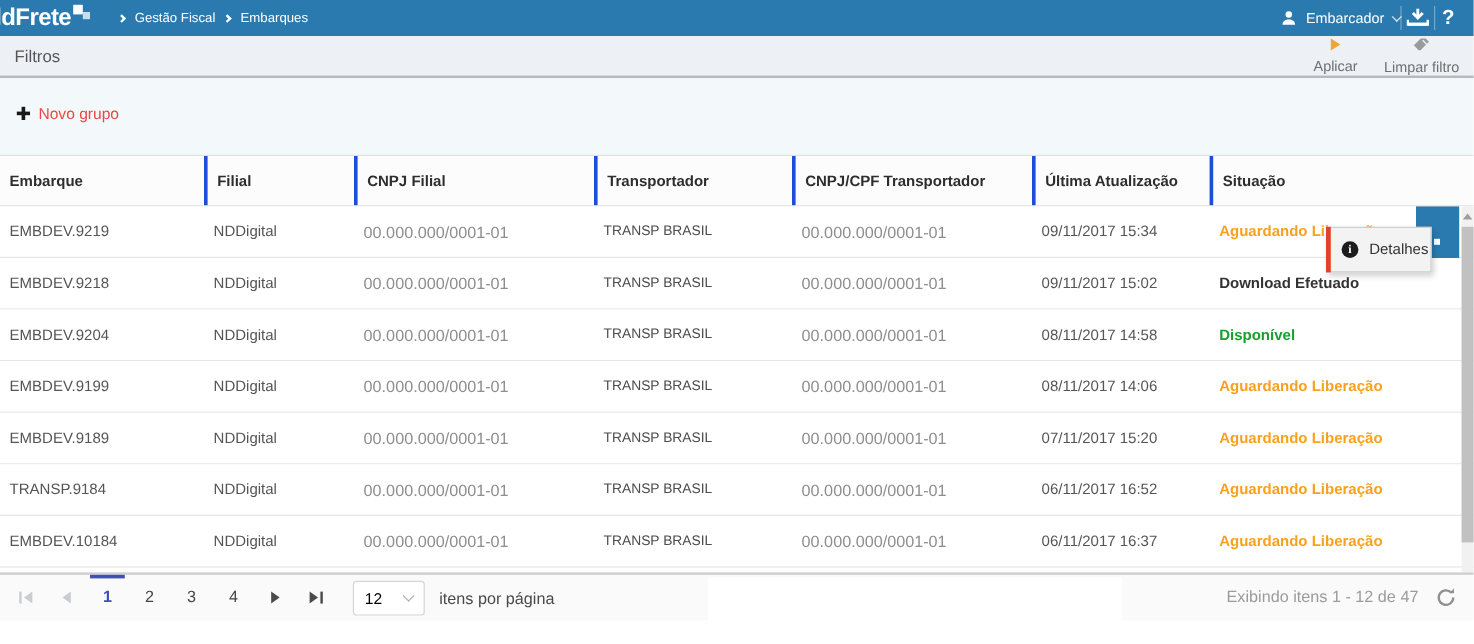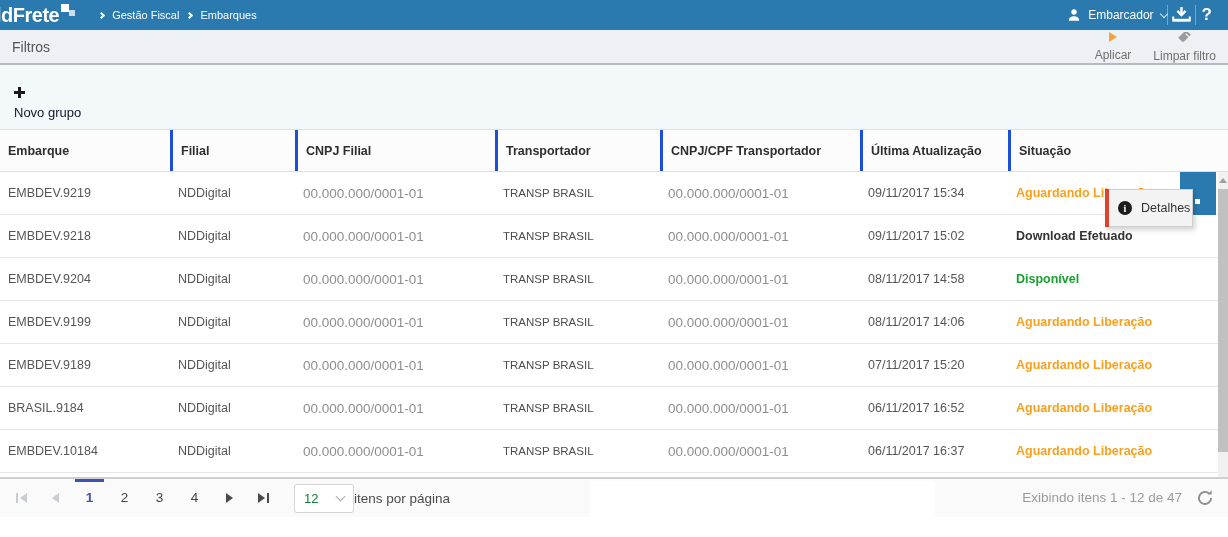--- a/index.html
+++ b/index.html
@@ -29,22 +29,22 @@
   .filterbar { position:absolute; left:0; top:30px; width:1228px; height:35px; background:#edf1f5;
                border-bottom:2px solid #b7babd; display:flex; align-items:center; padding:0 12px; }
   .filter-title { font-size:14px; color:#555; }
   .filter-actions { margin-left:auto; display:flex; align-items:center; gap:22px; font-size:12px; color:#6f6f6f; }
   .filter-actions > div { display:flex; align-items:center; gap:6px; cursor:pointer;flex-direction:column; }
   .play { width:0; height:0; border-top:5px solid transparent; border-bottom:5px solid transparent;
           border-left:8px solid #f2a43c; }
 
   
   .groupbar { position:absolute; left:0; top:65px; width:1228px; height:64px; background:#f3f8fb; }
-  .newgroup { position:absolute; left:14px; top:22px; display:flex; gap:7px;
-              cursor:pointer; font-size:13px; color:#0f172a;flex-direction:column; }
+  .newgroup { position:absolute; left:14px; top:22px; display:flex; align-items:center; gap:7px;
+              cursor:pointer; font-size:13px; color:#ef4444; }
   .plus { position:relative; width:11px; height:11px; }
   .plus::before { content:''; position:absolute; left:0; top:4px; width:11px; height:3px; background:#1a1a1a; }
   .plus::after  { content:''; position:absolute; left:4px; top:0; width:3px; height:11px; background:#1a1a1a; }
 
   
   .grid7 { display:grid; grid-template-columns:170px 125px 200px 165px 200px 148px auto; }
   .thead { position:absolute; left:0; top:129px; width:1228px; height:43px; background:#fcfcfc;
            border-top:1px solid #e0e0e0; border-bottom:1px solid #e0e0e0;
            font-weight:bold; font-size:12.5px; color:#2e2e2e; }
   .thead .hc { display:flex; align-items:center; padding-left:8px; border-left:3px solid #1d4ed8; cursor:pointer; }
@@ -87,24 +87,24 @@
   .tri-r { width:0; height:0; border-top:5px solid transparent; border-bottom:5px solid transparent; border-left:7px solid #4a4a4a; }
   .vbar { width:2px; height:10px; background:#4a4a4a; }
   .dis .tri-l, .dis .tri-r { border-right-color:#c9cdd1; border-left-color:#c9cdd1; }
   .dis .vbar { background:#c9cdd1; }
   .pnum { width:35px; height:38px; line-height:38px; text-align:center; font-size:13.5px; color:#444;
           cursor:pointer; position:relative; }
   .pnum.active { color:#3f51b5; font-weight:bold; }
   .pnum.active::before { content:''; position:absolute; left:3px; right:3px; top:0; height:3px; background:#3f51b5; }
   .psize { margin-left:14px; width:60px; height:29px; background:#fff; border:1px solid #d6d6d6;
            border-radius:3px; display:flex; align-items:center; padding:0 9px; cursor:pointer; }
-  .psize .val { font-size:13px; color:#15803d; }
+  .psize .val { font-size:13px; color:#000000; }
   .psize .chv { margin-left:auto; width:7px; height:7px; border-right:1.6px solid #ababab;
                 border-bottom:1.6px solid #ababab; transform:rotate(45deg); margin-top:-4px; }
-  .ppl { margin-left:0; font-size:13.5px; color:#4a4a4a; }
+  .ppl { margin-left:12px; font-size:13.5px; color:#4a4a4a; }
   .footer-white { position:absolute; left:590px; top:2px; width:345px; height:36px; background:#fff; }
   .summary { position:absolute; right:46px; top:0; height:38px; line-height:38px; font-size:13.5px; color:#9b9b9b; }
   .refresh { position:absolute; right:14px; top:10px; width:18px; height:18px; cursor:pointer; }
 </style>
 </head>
 <body>
 
 <div class="topbar">
   <div class="logo">
     <span>ldFrete</span>
@@ -216,21 +216,21 @@
   <div class="trow grid7">
     <div class="c">EMBDEV.9189</div>
     <div class="c">NDDigital</div>
     <div class="c cnpj">00.000.000/0001-01</div>
     <div class="c transp">TRANSP BRASIL</div>
     <div class="c cnpj">00.000.000/0001-01</div>
     <div class="c">07/11/2017 15:20</div>
     <div class="c status" style="color: rgb(249, 161, 30);">Aguardando Liberação</div>
   </div>
   <div class="trow grid7">
-    <div class="c">BRASIL.9184</div>
+    <div class="c">TRANSP.9184</div>
     <div class="c">NDDigital</div>
     <div class="c cnpj">00.000.000/0001-01</div>
     <div class="c transp">TRANSP BRASIL</div>
     <div class="c cnpj">00.000.000/0001-01</div>
     <div class="c">06/11/2017 16:52</div>
     <div class="c status" style="color: rgb(249, 161, 30);">Aguardando Liberação</div>
   </div>
   <div class="trow grid7">
     <div class="c">EMBDEV.10184</div>
     <div class="c">NDDigital</div>

